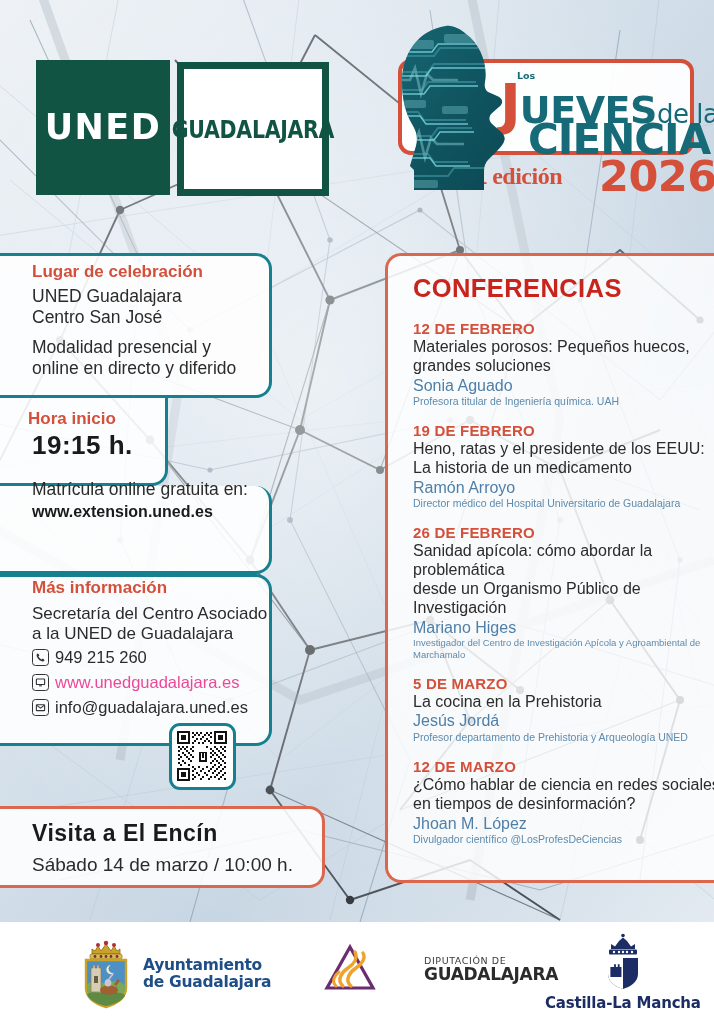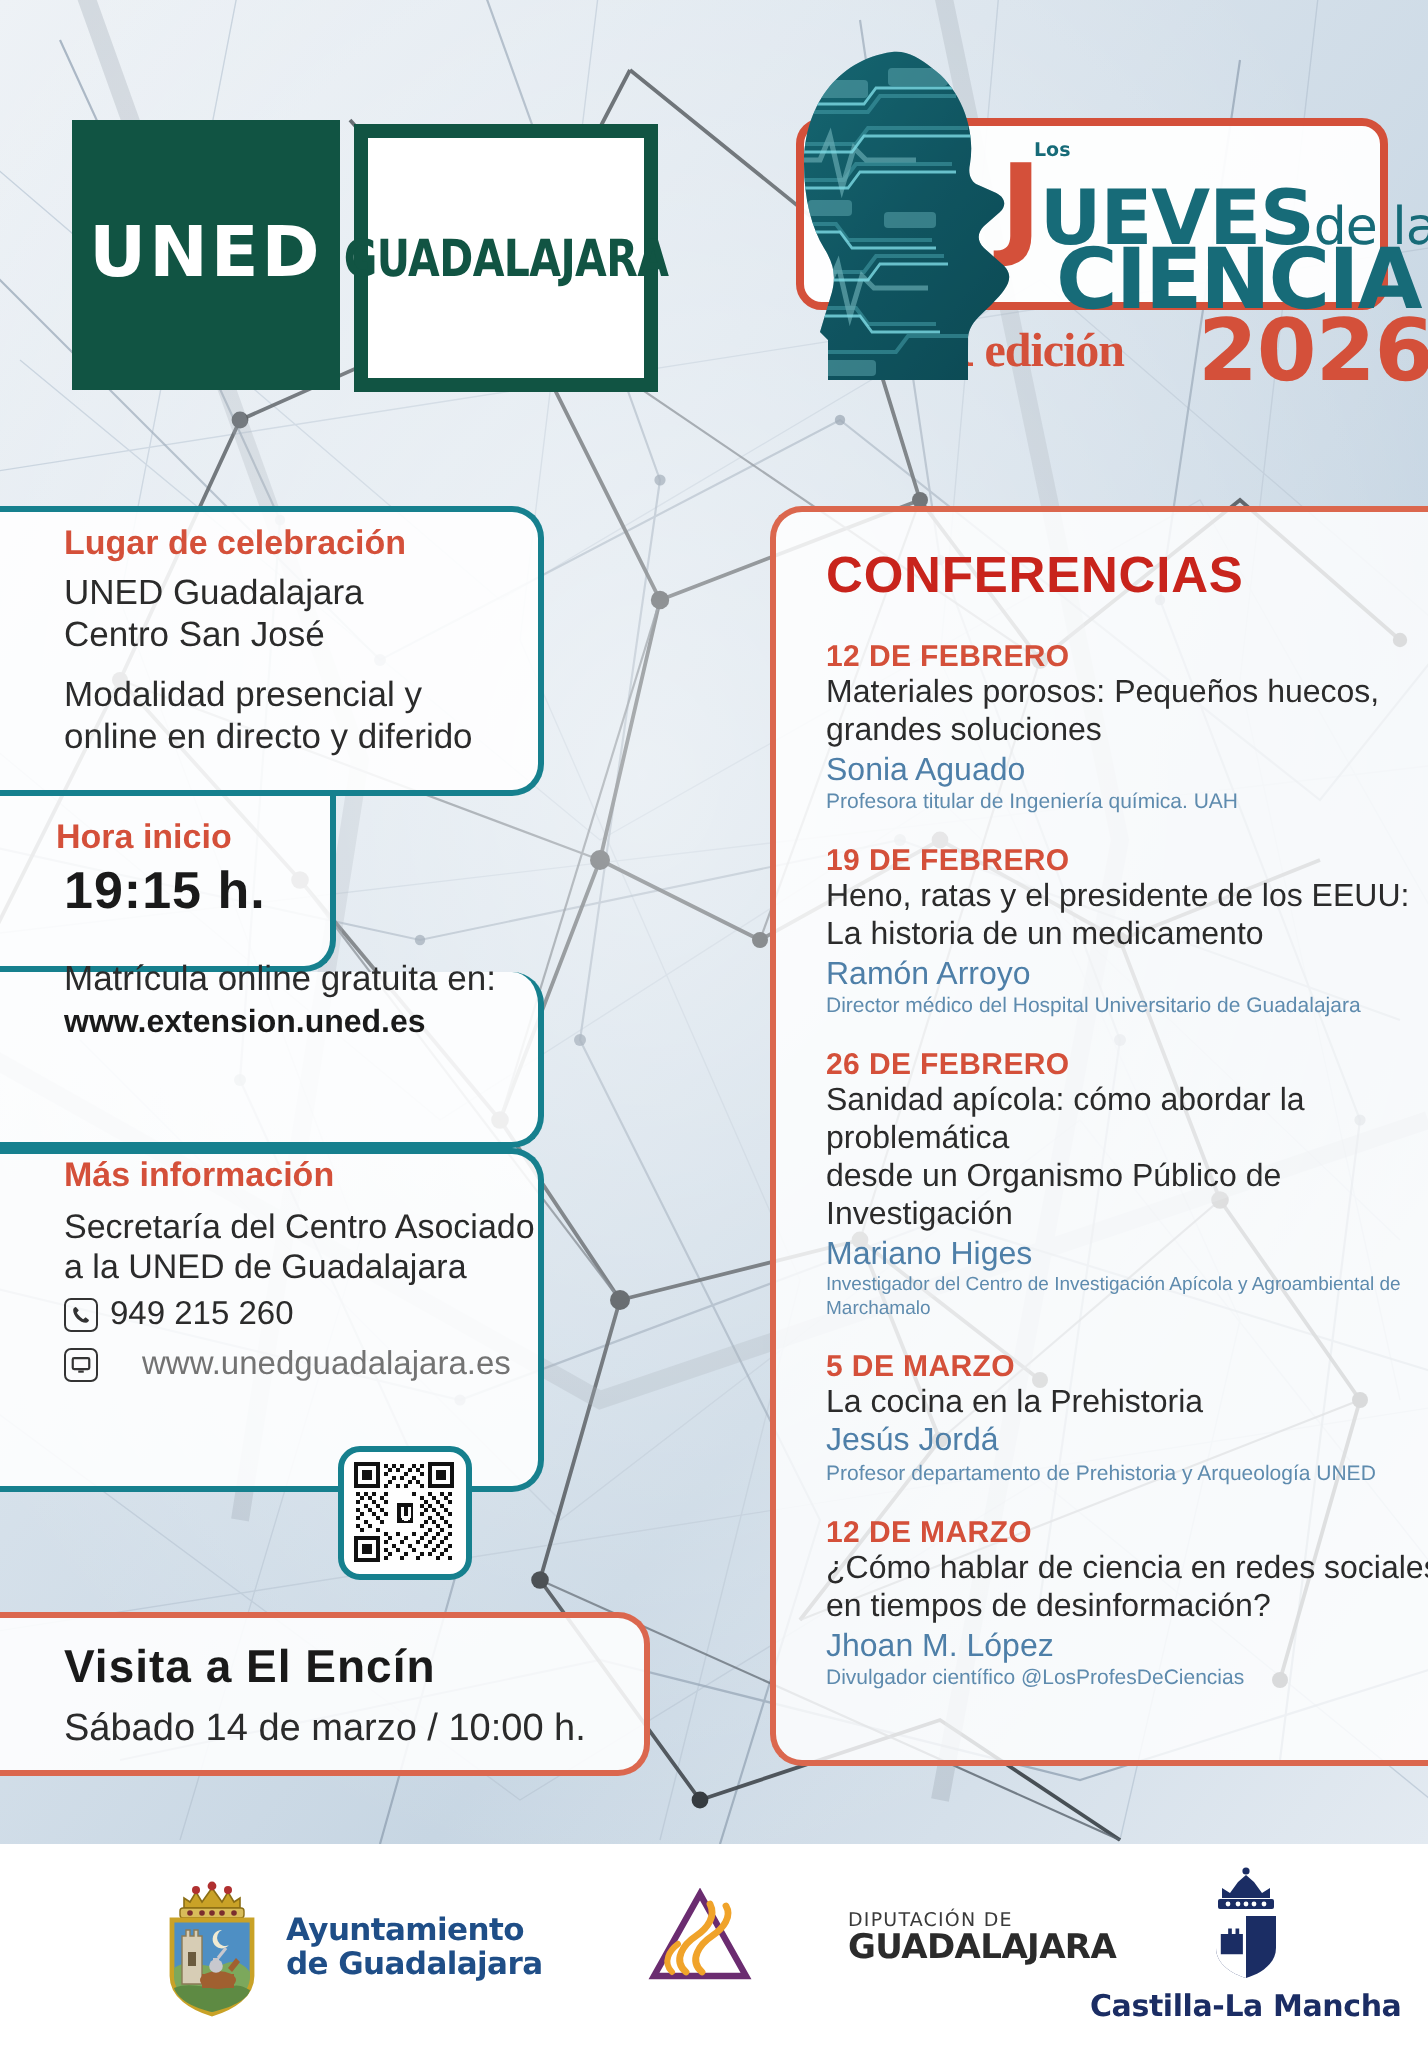--- a/index.html
+++ b/index.html
@@ -191,21 +191,21 @@
     position: absolute;
     display: flex; align-items: center; gap: 6px;
     font-size: 16.5px; color: #2b2b2b;
   }
   .ic-box {
     width: 17px; height: 17px;
     border: 1.6px solid #333; border-radius: 3.5px;
     display: flex; align-items: center; justify-content: center;
     flex: 0 0 auto;
   }
-  .link-blue { color: #737373; margin-left: 16px; }
+  .link-blue { color: #ec4899; }
 
   
   #qr-wrap {
     position: absolute;
     left: 169px; top: 723px;
     width: 67px; height: 67px;
     background: #ffffff;
     border: 3.5px solid #16808E;
     border-radius: 11px;
     padding: 4px;
@@ -514,20 +514,29 @@
   <div class="contact-row" style="left:32px; top:673px;">
     <span class="ic-box">
       <svg width="11" height="11" viewBox="0 0 16 16" aria-hidden="true">
         <rect x="2" y="3" width="12" height="8" rx="1" fill="none" stroke="#333" stroke-width="1.6"></rect>
         <rect x="6" y="12" width="4" height="1.6" fill="#333"></rect>
       </svg>
     </span>
     <span class="link-blue">www.unedguadalajara.es</span>
   </div>
 
+  <div class="contact-row" style="left:32px; top:698px;">
+    <span class="ic-box">
+      <svg width="11" height="11" viewBox="0 0 16 16" aria-hidden="true">
+        <rect x="2" y="4" width="12" height="8.5" rx="1" fill="none" stroke="#333" stroke-width="1.6"></rect>
+        <path d="M2.6 4.8 L8 9 L13.4 4.8" fill="none" stroke="#333" stroke-width="1.5"></path>
+      </svg>
+    </span>
+    <span>info@guadalajara.uned.es</span>
+  </div>
 
   <div id="qr-wrap">
     <svg width="52" height="52" viewBox="0 0 52 52" shape-rendering="crispEdges" aria-hidden="true">
       <rect width="52" height="52" fill="#fff"></rect>
       <g fill="#111">
 
         <rect x="1" y="1" width="13" height="13"></rect>
           <rect x="3" y="3" width="9" height="9" fill="#fff"></rect>
           <rect x="5" y="5" width="5" height="5"></rect>
         <rect x="38" y="1" width="13" height="13"></rect>

